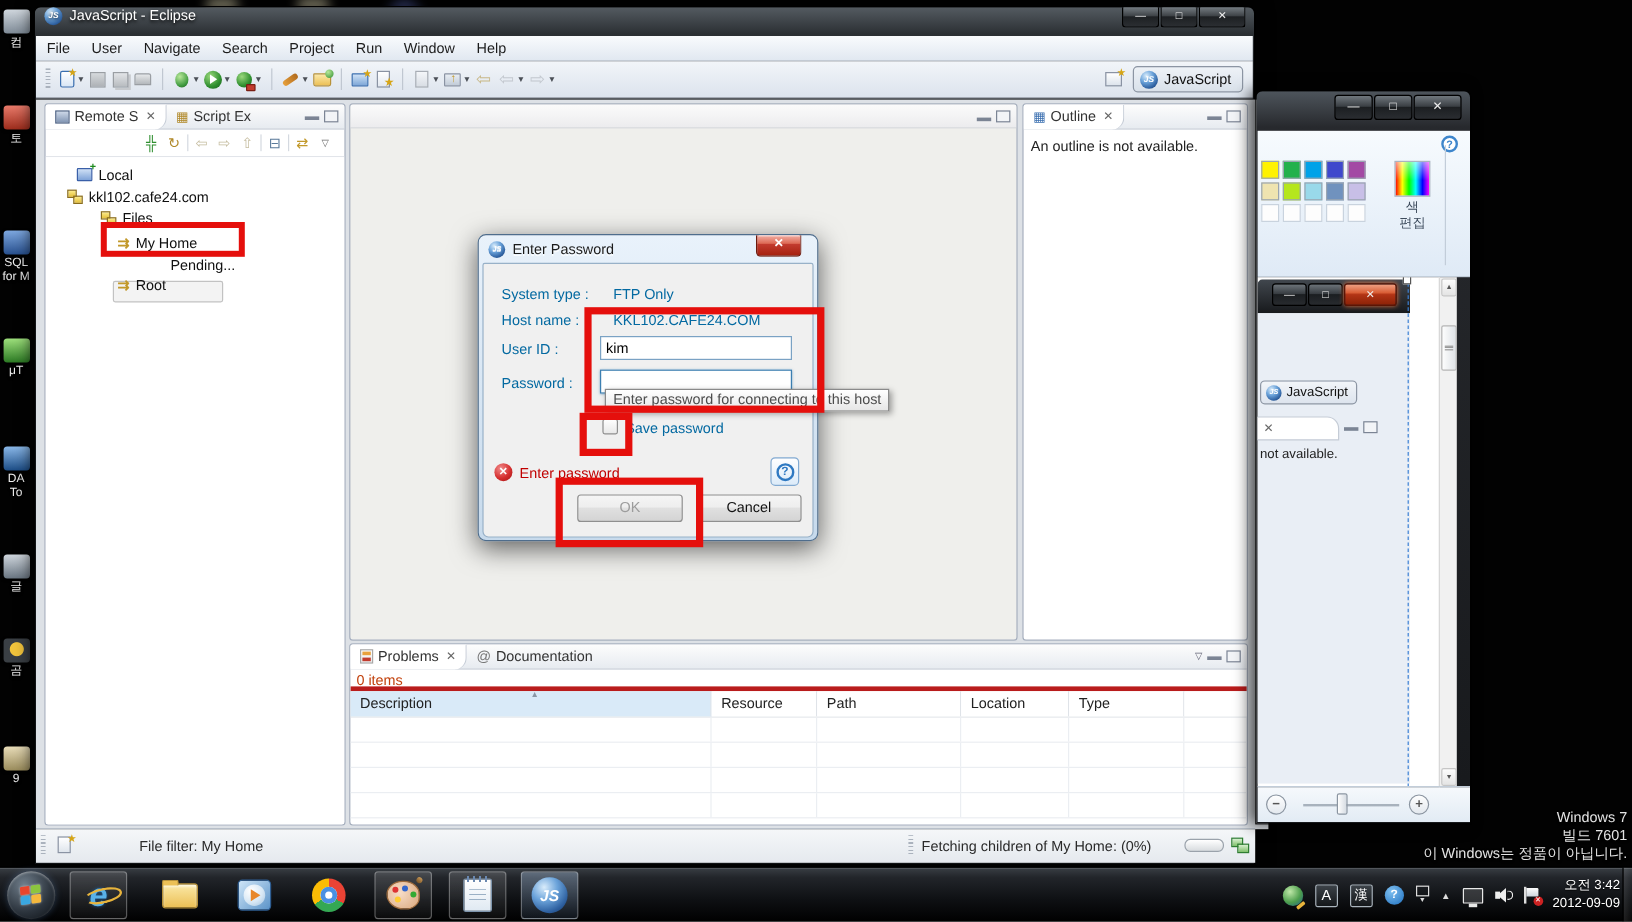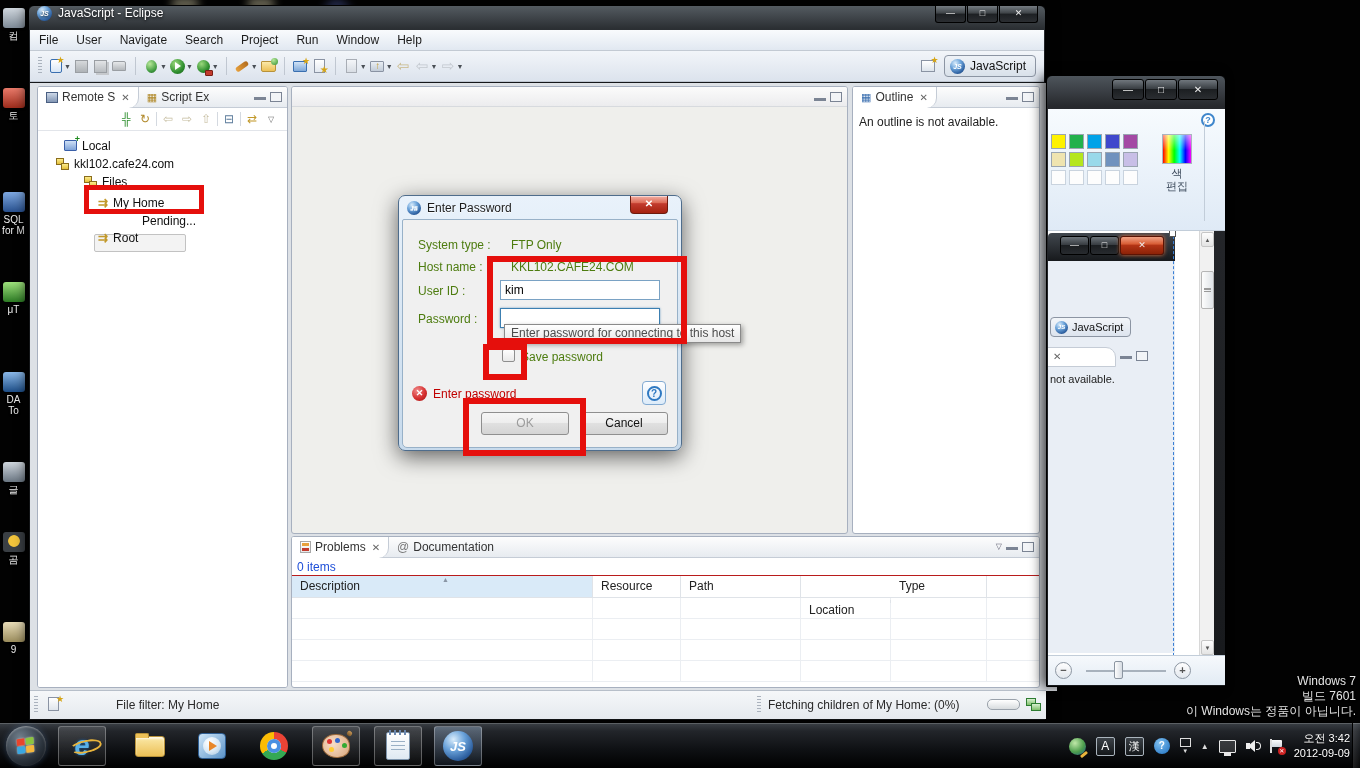--- a/index.html
+++ b/index.html
@@ -71,21 +71,21 @@
   .iconn i { left:0; top:0; } .iconn b { right:0; bottom:0; }
   .iarr { color:#c2992b; font-size:12px; font-weight:bold; line-height:12px; }
 
   
   .editor { background:#efefec; }
   .ehead { height:20px; border-bottom:1px solid #d7dade; display:flex; justify-content:flex-end;
            align-items:center; gap:4px; padding-right:5px; background:linear-gradient(#fbfbfb,#ececee); }
   .msg { font-size:12px; color:#222; padding:7px 6px; }
 
   
-  .itemsrow { height:18px; font-size:12px; color:#1d4ed8; padding:2px 5px; border-bottom:1px solid #b91c1c; }
+  .itemsrow { height:18px; font-size:12px; color:#c2410c; padding:2px 5px; border-bottom:4px solid #b91c1c; }
   .thead { display:flex; height:22px; font-size:12px; color:#222; border-bottom:1px solid #dfe3e8; }
   .th { border-right:1px solid #dfe3e8; padding:3px 0 0 8px; position:relative; background:#fff; }
   .th.sorted { background:#d9eaf8; }
   .sortarrow { position:absolute; top:0; left:50%; font-size:7px; color:#8a96a5; }
   .gridrow { display:flex; height:21px; border-bottom:1px solid #ebeef2; }
   .gc { border-right:1px solid #ebeef2; height:100%; }
 
   
   .estatus { position:absolute; left:1px; bottom:1px; width:1016px; height:29px;
              background:linear-gradient(#f5f7f9,#e5e9ee); border-top:1px solid #b7bfc9;
@@ -105,21 +105,21 @@
   .dtitle { height:23px; display:flex; align-items:center; gap:6px; padding-left:8px;
             font-size:12px; color:#1b1b1b; text-shadow:0 1px 0 rgba(255,255,255,.8); }
   .dclose { position:absolute; right:13px; top:0; width:38px; height:18px;
             background:linear-gradient(#f2b0a6,#dd6a55 40%,#c23category 0,#c23b2e 45%,#a5210f);
             background:linear-gradient(#f2b0a6,#dd6a55 40%,#c23b2e 45%,#a5210f);
             border:1px solid #6d1a0d; border-top:none; border-radius:0 0 4px 4px; color:#fff;
             font-size:10px; font-weight:bold; text-align:center; line-height:16px;
             box-shadow:inset 0 1px 0 rgba(255,255,255,.5); }
   .dbody { position:absolute; left:3px; top:23px; width:276px; height:229px; background:#f0f0f0;
            border:1px solid #98b1c8; border-radius:2px 2px 5px 5px; font-size:12px; }
-  .drow { position:absolute; color:#4d7c0f; }
+  .drow { position:absolute; color:#0369a1; }
   .dinput { position:absolute; width:160px; height:20px; border:1px solid #7aa2c4; background:#fff;
             font-size:12px; font-family:"Liberation Sans",sans-serif; padding:0 4px; }
   .dinput.focus { border:1px solid #3c7fb1; box-shadow:0 0 2px rgba(60,127,177,.7); }
   .cbx { position:absolute; width:13px; height:13px; border:1px solid #8e8e8e;
          background:linear-gradient(#fefefe,#e9e9e9); border-radius:2px; }
   .erricon { position:absolute; width:15px; height:15px; border-radius:50%;
              background:radial-gradient(circle at 35% 30%, #f08a8a, #d63030 55%, #a01010);
              color:#fff; font-size:9px; font-weight:bold; text-align:center; line-height:15px; }
   .helpbtn { position:absolute; width:24px; height:24px; border:1px solid #82aad2; border-radius:4px;
              background:linear-gradient(#fefeff,#dcebf9); display:flex; align-items:center; justify-content:center; }
@@ -591,21 +591,21 @@
             <span class="vb min"></span>
             <span class="vb"></span>
           </div>
         </div>
         <div class="itemsrow">0 items</div>
         <div class="thead">
           <div class="th sorted" style="width:301px;">
             <span>Description</span><span class="sortarrow">▲</span></div>
           <div class="th" style="width:88px;"><span>Resource</span></div>
           <div class="th" style="width:120px;"><span>Path</span></div>
-          <div class="th" style="width:90px;margin-top:24px;"><span>Location</span></div>
+          <div class="th" style="width:90px;"><span>Location</span></div>
           <div class="th" style="width:96px;"><span>Type</span></div>
           <div class="th" style="flex:1;border-right:none;"></div>
         </div>
         <div>
           <div class="gridrow">
               <div class="gc" style="width:301px;"></div>
               <div class="gc" style="width:88px;"></div>
               <div class="gc" style="width:120px;"></div>
               <div class="gc" style="width:90px;"></div>
               <div class="gc" style="width:96px;"></div>

